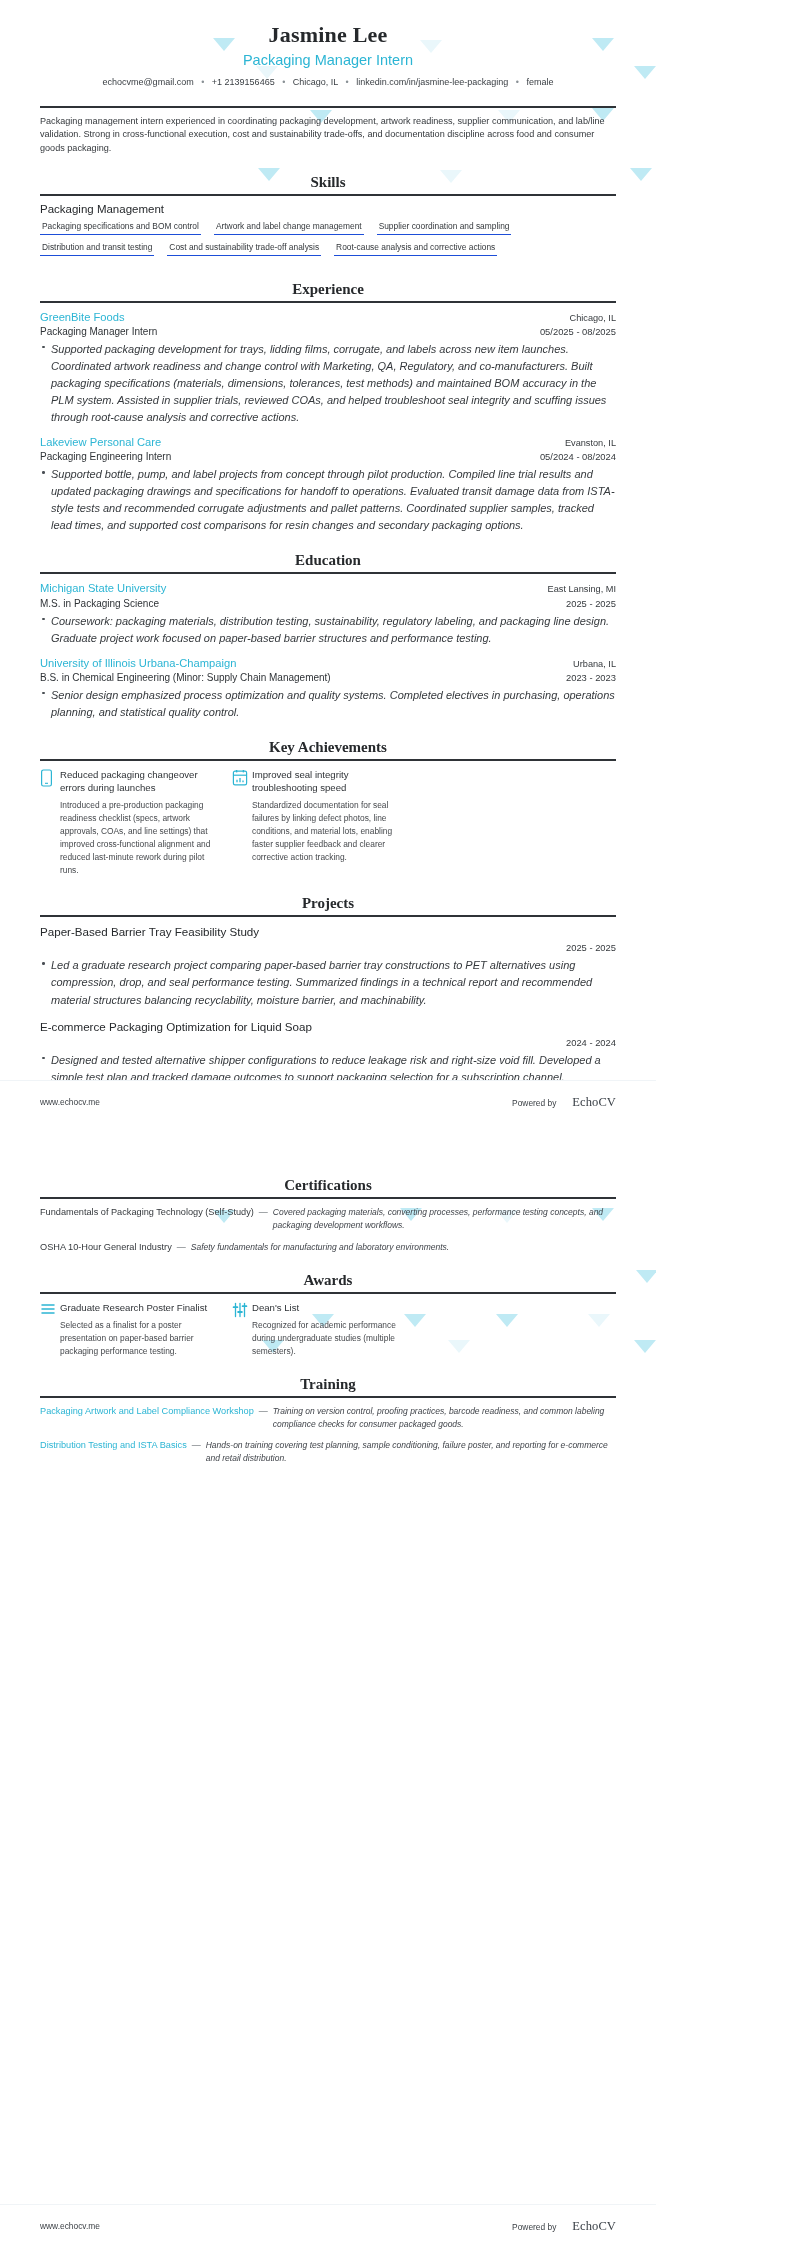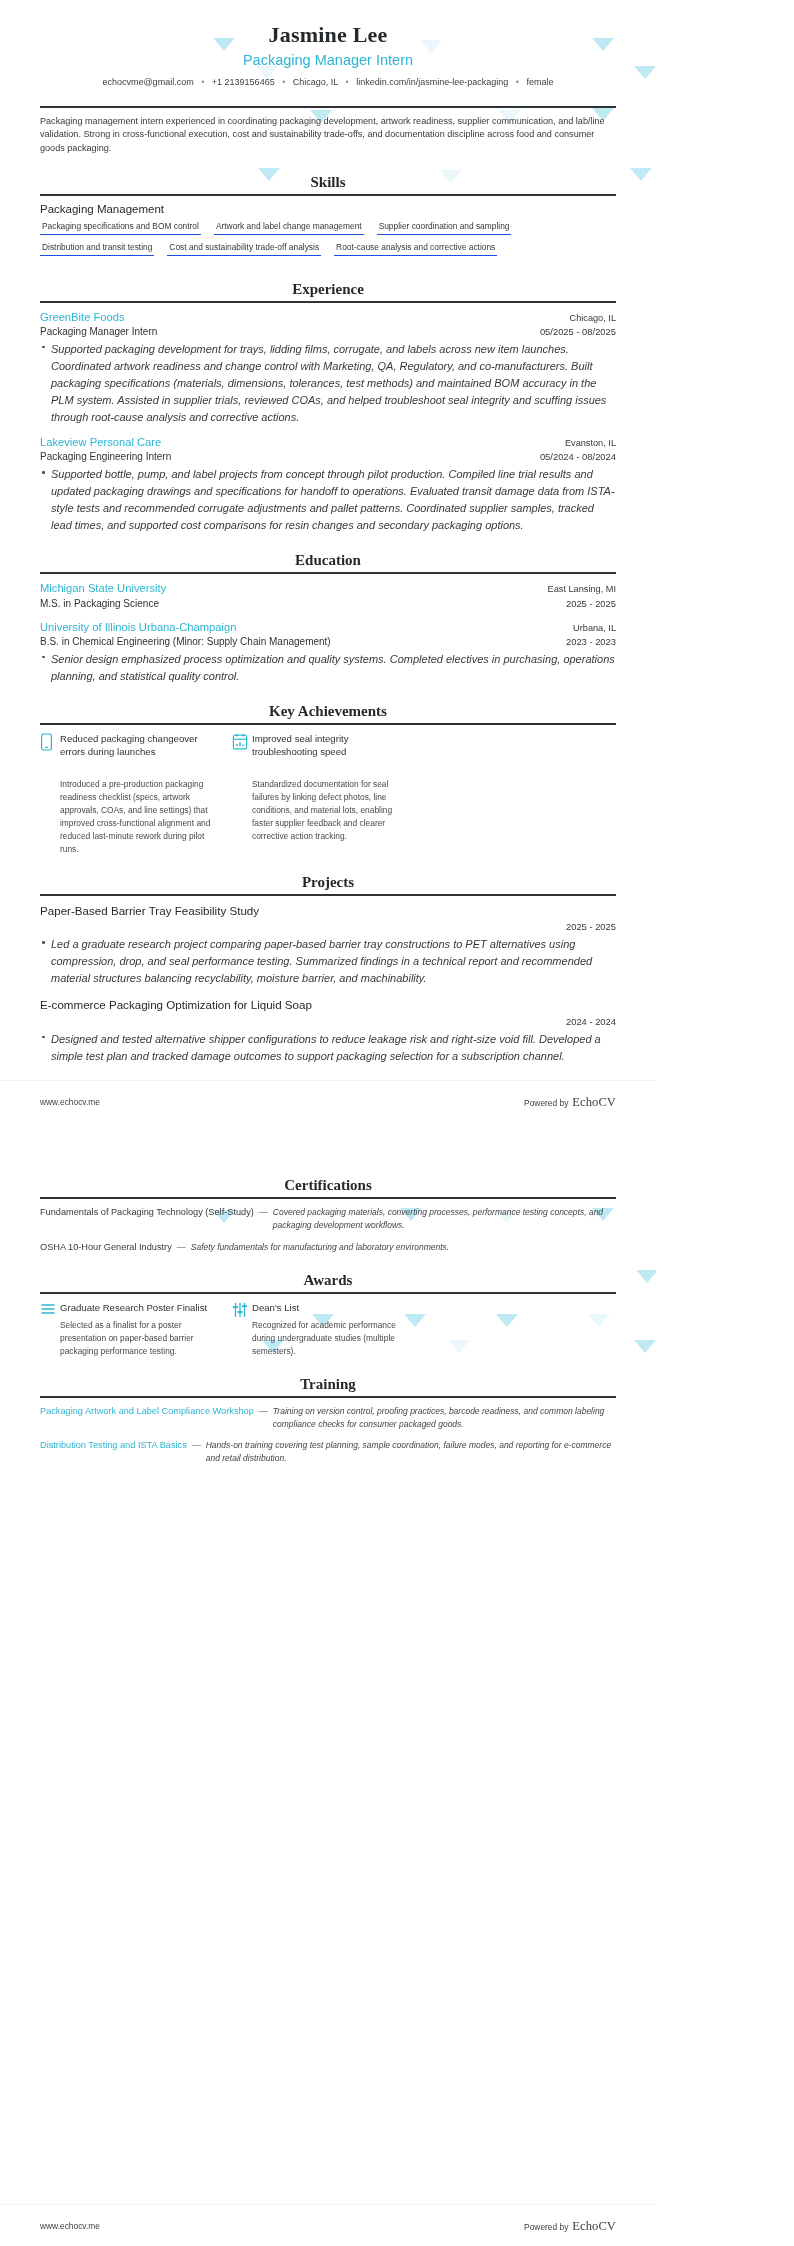--- a/index.html
+++ b/index.html
@@ -156,21 +156,21 @@
     width: 20px;
     flex: 0 0 20px;
     padding-top: 1px;
   }
   .card-ico svg { display: block; }
   .card-main { flex: 1 1 auto; }
   .card-title {
     font-size: 9.6px;
     line-height: 1.42;
     color: #2f3337;
-    margin-bottom: 19px;
+    margin-bottom: 4px;
   }
   .card-desc {
     font-size: 8.4px;
     line-height: 1.55;
     color: #46494d;
   }
   .cards.awards .card-title { margin-bottom: 4px; }
 
   
   .proj { margin-bottom: 10px; }
@@ -202,21 +202,21 @@
     background: #fff;
   }
   .footer-inner {
     padding: 0 40px;
     height: 42px;
     display: flex;
     align-items: center;
     justify-content: space-between;
   }
   .footer-url { font-size: 8.4px; color: #3a3f44; }
-  .footer-brand { font-size: 8.4px; color: #3a3f44; display: flex; align-items: baseline; gap: 4px; }
+  .footer-brand { font-size: 8.4px; color: #3a3f44; display: flex; align-items: baseline; gap: 16px; }
   .footer-brand .logo {
     font-family: "Liberation Serif", serif;
     font-size: 12.5px;
     color: #3b4148;
     letter-spacing: .1px;
   }
 </style>
 </head>
 <body>
 
@@ -328,20 +328,23 @@
 
         <div class="entry">
           <div class="e-row">
             <span class="e-org">Michigan State University</span>
             <span class="e-loc">East Lansing, MI</span>
           </div>
           <div class="e-row">
             <span class="e-title">M.S. in Packaging Science</span>
             <span class="e-date">2025 - 2025</span>
           </div>
+          <ul class="bullets">
+            <li>Coursework: packaging materials, distribution testing, sustainability, regulatory labeling, and packaging line design. Graduate project work focused on paper-based barrier structures and performance testing.</li>
+          </ul>
         </div>
 
         <div class="entry">
           <div class="e-row">
             <span class="e-org">University of Illinois Urbana-Champaign</span>
             <span class="e-loc">Urbana, IL</span>
           </div>
           <div class="e-row">
             <span class="e-title">B.S. in Chemical Engineering (Minor: Supply Chain Management)</span>
             <span class="e-date">2023 - 2023</span>
@@ -525,21 +528,21 @@
 
         <div class="kv">
           <span class="kv-k accent">Packaging Artwork and Label Compliance Workshop</span>
           <span class="kv-dash">—</span>
           <span class="kv-v">Training on version control, proofing practices, barcode readiness, and common labeling compliance checks for consumer packaged goods.</span>
         </div>
 
         <div class="kv">
           <span class="kv-k accent">Distribution Testing and ISTA Basics</span>
           <span class="kv-dash">—</span>
-          <span class="kv-v">Hands-on training covering test planning, sample coordination, failure modes, and reporting for e-commerce and retail distribution.</span>
+          <span class="kv-v">Hands-on training covering test planning, sample conditioning, failure poster, and reporting for e-commerce and retail distribution.</span>
         </div>
 
       </div>
     </div>
 
   </div>
 
   <div class="footer">
     <div class="footer-inner">
       <span class="footer-url">www.echocv.me</span>

